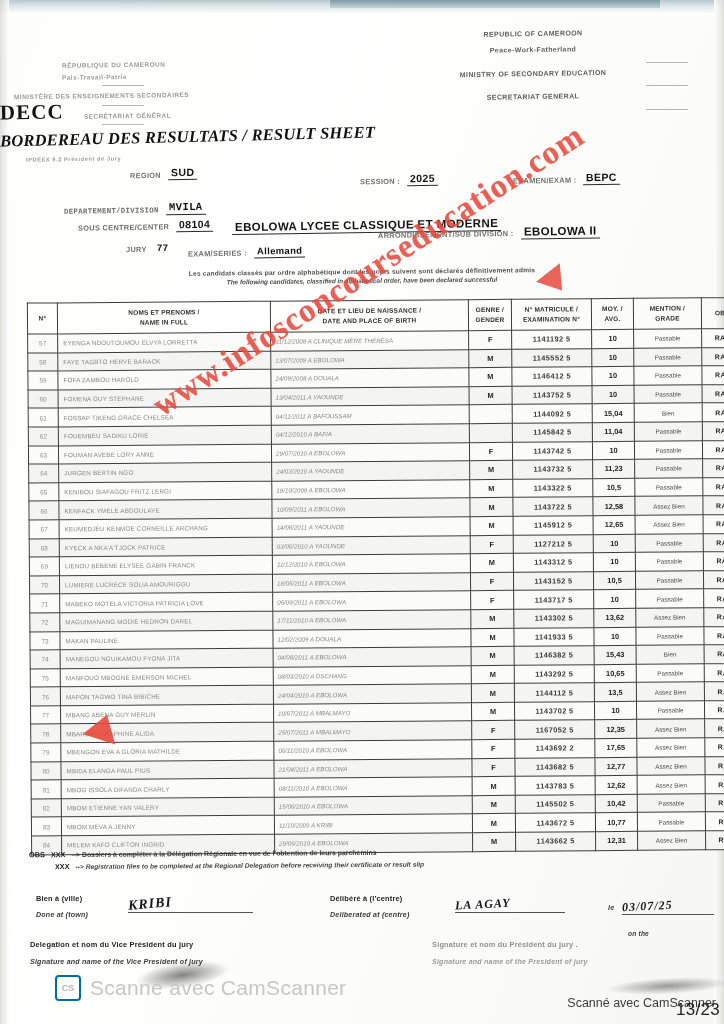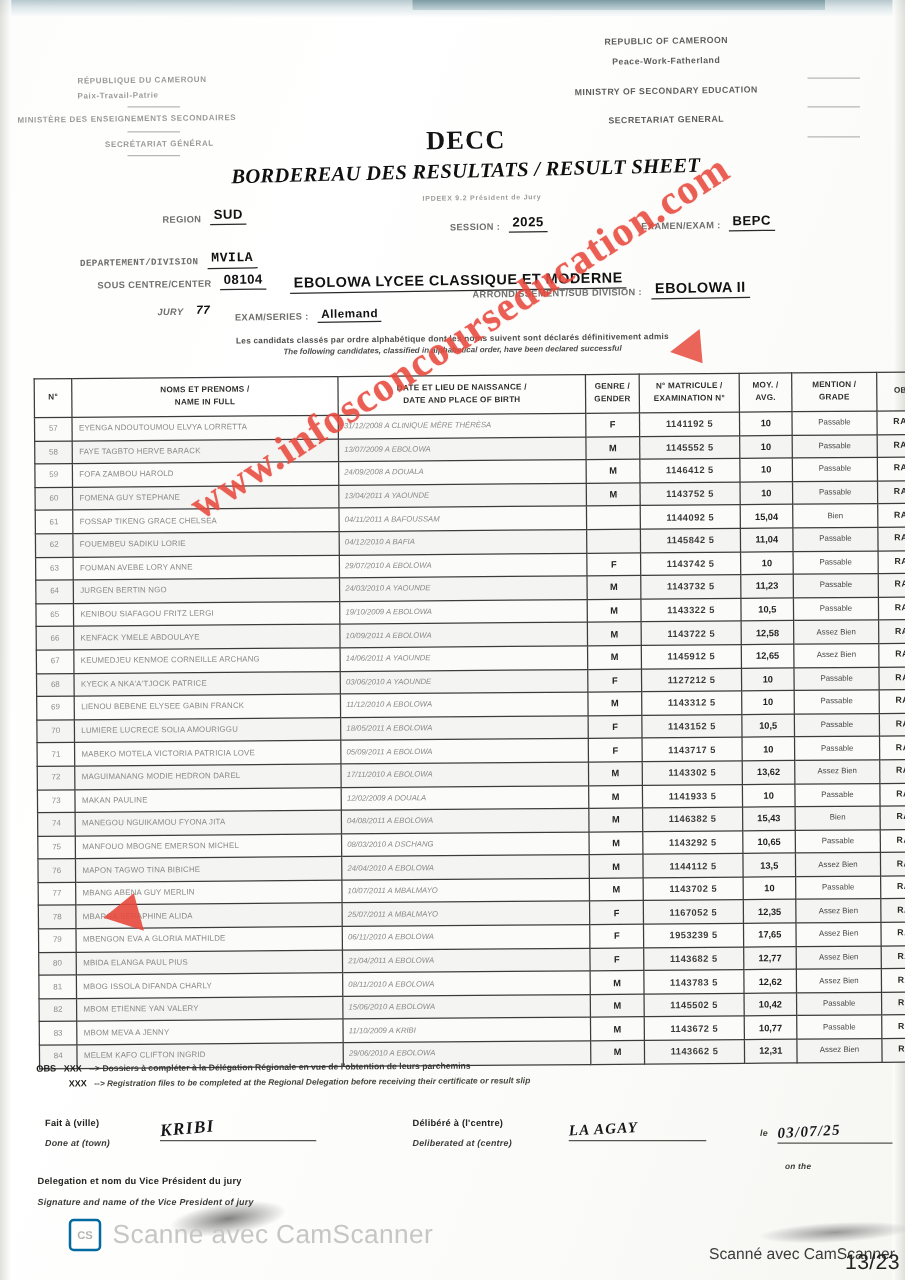--- a/index.html
+++ b/index.html
@@ -46,21 +46,21 @@
   .hdr-en{
     position:absolute;right:36px;top:4px;width:310px;text-align:center;
     color:#5d5d5c;font-size:7px;font-weight:700;letter-spacing:.4px;
     line-height:2.35;
   }
   .hdr-en div{transform:rotate(-.9deg);}
   .rule{display:block;width:42px;height:1px;background:#b7b7b5;margin:3px 0 3px auto;}
   .rule-l{margin:3px auto 3px 40px;}
 
   .title{
-    position:absolute;left:0;right:0;top:100px;text-align:center;padding-left:22px;
+    position:absolute;left:0;right:0;top:100px;text-align:left;
   }
   .t-decc{
     font-family:"Liberation Serif",serif;font-weight:700;font-size:21px;
     color:#141414;letter-spacing:1px;transform:rotate(-.8deg);
     display:inline-block;
   }
   .t-sheet{
     margin-top:2px;
     font-family:"Liberation Serif",serif;font-style:italic;font-weight:700;
     font-size:16.5px;color:#101010;letter-spacing:.2px;
@@ -260,21 +260,21 @@
       <span class="mlab">ARRONDISSEMENT/SUB DIVISION :</span>
       <span class="mval big">EBOLOWA II</span>
     </div>
     <div class="mrow" style="left:78px;top:52px;">
       <span class="mlab">SOUS CENTRE/CENTER</span>
       <span class="mval">08104</span>
     </div>
     <div class="mrow" style="left:232px;top:53px;">
       <span class="mval big">EBOLOWA LYCEE CLASSIQUE ET MODERNE</span>
     </div>
-    <div class="mrow" style="left:126px;top:76px;font-style:italic;">
+    <div class="mrow" style="left:126px;top:76px;">
       <span class="mlab">JURY</span>
       <span class="mval sm nb">77</span>
     </div>
     <div class="mrow" style="left:188px;top:79px;">
       <span class="mlab">EXAM/SERIES :</span>
       <span class="mval sm">Allemand</span>
     </div>
   </div>
 
   <div class="declare">
@@ -539,21 +539,21 @@
             <td class="mat">1167052 5</td>
             <td class="avg">12,35</td>
             <td class="men">Assez Bien</td>
             <td class="obs">RAS</td>
           </tr>
           <tr>
             <td class="no">79</td>
             <td class="name">MBENGON EVA A GLORIA MATHILDE</td>
             <td class="dob">06/11/2010 A EBOLOWA</td>
             <td class="gen">F</td>
-            <td class="mat">1953239 5</td>
+            <td class="mat">1143692 2</td>
             <td class="avg">17,65</td>
             <td class="men">Assez Bien</td>
             <td class="obs">RAS</td>
           </tr>
           <tr>
             <td class="no">80</td>
             <td class="name">MBIDA ELANGA PAUL PIUS</td>
             <td class="dob">21/04/2011 A EBOLOWA</td>
             <td class="gen">F</td>
             <td class="mat">1143682 5</td>
@@ -612,21 +612,21 @@
       <span class="obs-fr">--&gt; Dossiers à compléter à la Délégation Régionale en vue de l'obtention de leurs parchemins</span>
     </div>
     <div class="obs-line obs-sub">
       <span class="obs-xxx">XXX</span>
       <span class="obs-en">--&gt; Registration files to be completed at the Regional Delegation before receiving their certificate or result slip</span>
     </div>
   </div>
 
   <div class="sig">
     <div class="sg" style="left:36px;top:6px;">
-      <div class="sg-lab">Fait à (ville)</div>
+      <div class="sg-lab">Bien à (ville)</div>
       <div class="sg-lab it" style="margin-top:8px;">Done at (town)</div>
     </div>
     <div class="sg uline" style="left:128px;top:6px;width:125px;">
       <span class="hand">KRIBI</span>
     </div>
 
     <div class="sg" style="left:330px;top:6px;">
       <div class="sg-lab">Délibéré à (l'centre)</div>
       <div class="sg-lab it" style="margin-top:8px;">Deliberated at (centre)</div>
     </div>
@@ -640,20 +640,24 @@
     <div class="sg uline" style="left:622px;top:8px;width:92px;">
       <span class="hand sm">03/07/25</span>
     </div>
     <div class="sg" style="left:628px;top:34px;">
       <span class="sg-lab it" style="font-size:6.6px;">on the</span>
     </div>
 
     <div class="sg" style="left:30px;top:52px;">
       <div class="sg-lab">Delegation et nom du Vice Président du jury</div>
       <div class="sg-lab it" style="margin-top:9px;">Signature and name of the Vice President of jury</div>
+    </div>
+    <div class="sg" style="left:432px;top:52px;opacity:.5;">
+      <div class="sg-lab">Signature et nom du Président du jury .</div>
+      <div class="sg-lab it" style="margin-top:9px;">Signature and name of the President of jury</div>
     </div>
   </div>
 
   <div class="wm">www.infosconcourseducation.com</div>
   <div class="wm-arrow"></div>
   <div class="wm-arrow2"></div>
 
   <div class="smudge"></div>
   <div class="smudge2"></div>
   <div class="cs">

